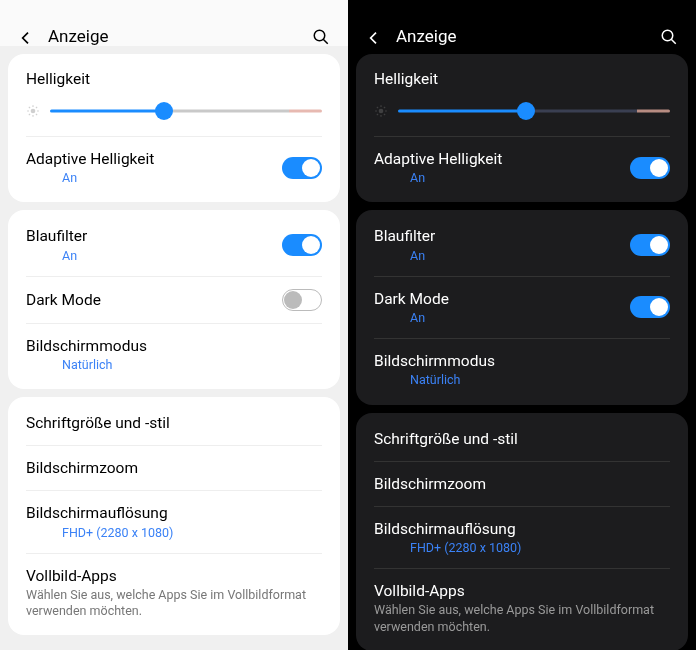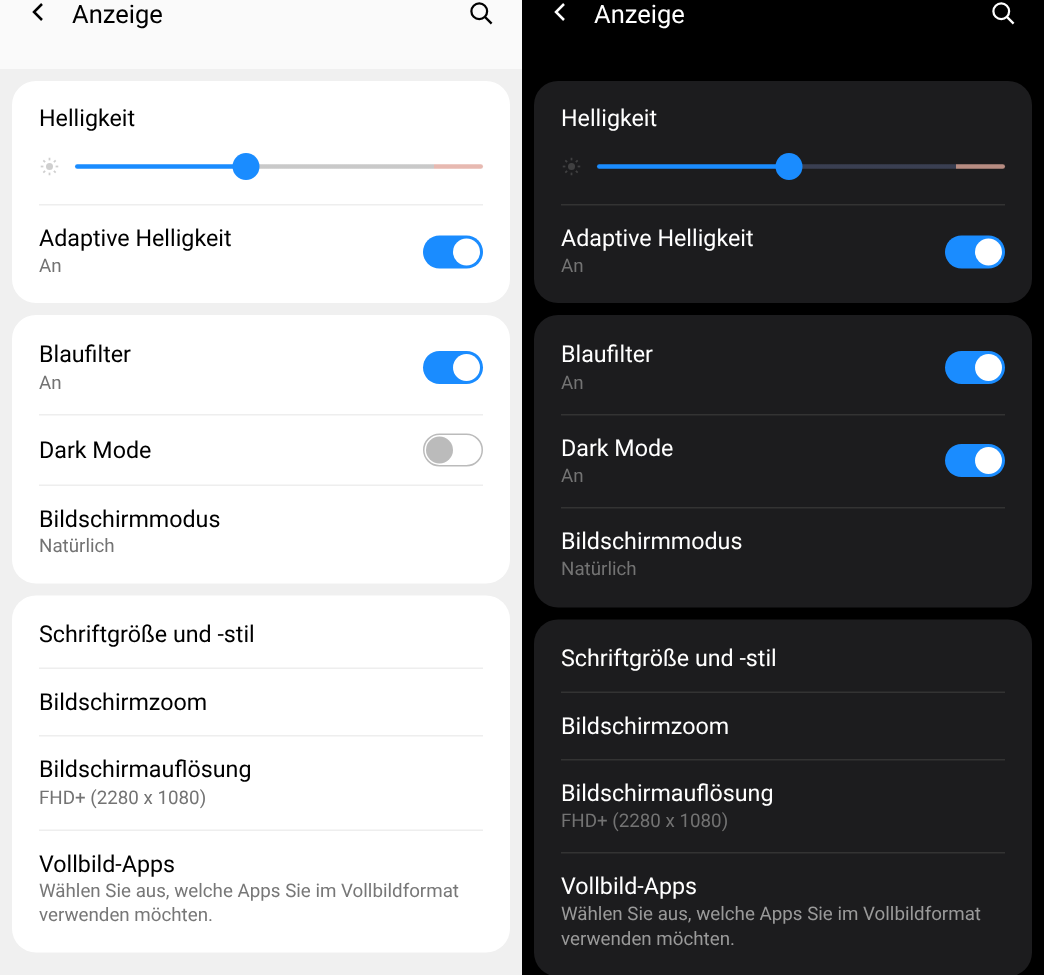--- a/index.html
+++ b/index.html
@@ -8,21 +8,21 @@
     display: flex;
     width: 696px;
     height: 650px;
     overflow: hidden;
   }
   .pane { width: 50%; height: 100%; overflow: hidden; }
   .pane.light { background: #f0f0f0; color: #000; }
   .pane.dark  { background: #000; color: #fff; }
 
   .topbar {
-    display: flex; align-items: flex-start; height: 46px;
+    display: flex; align-items: flex-end; height: 46px;
     padding: 0 18px;
   }
   .pane.light .topbar { background: #fafafa; }
   .pane.dark  .topbar { background: #000; }
   .topbar .back { width: 16px; height: 16px; display:flex; align-items:center; justify-content:center; }
   .topbar .title { font-size: 17px; padding-left: 14px; font-weight: 400; }
   .topbar .spacer { flex: 1; }
   .topbar .search { width: 18px; height: 18px; }
 
   .card {
@@ -36,21 +36,21 @@
   .row {
     padding: 12px 18px;
     display: flex;
     align-items: center;
     justify-content: space-between;
     gap: 16px;
   }
   .row .textcol { flex: 1; }
   .row .label { font-size: 15.5px; line-height: 1.3; }
   .row .sub { font-size: 12.5px; line-height: 1.3; margin-top: 1px; }
-  .sub.accent { color: #737373; }
+  .sub.accent { color: #3b82f6; margin-left: 36px; }
   .pane.light .sub.muted { color: #777; }
   .pane.dark  .sub.muted { color: #9a9a9a; }
 
   .divider { height: 1px; margin: 0 18px; }
   .pane.light .divider { background: #eee; }
   .pane.dark  .divider { background: #333; }
 
   
   .brightness {
     padding: 12px 18px 16px 18px;

